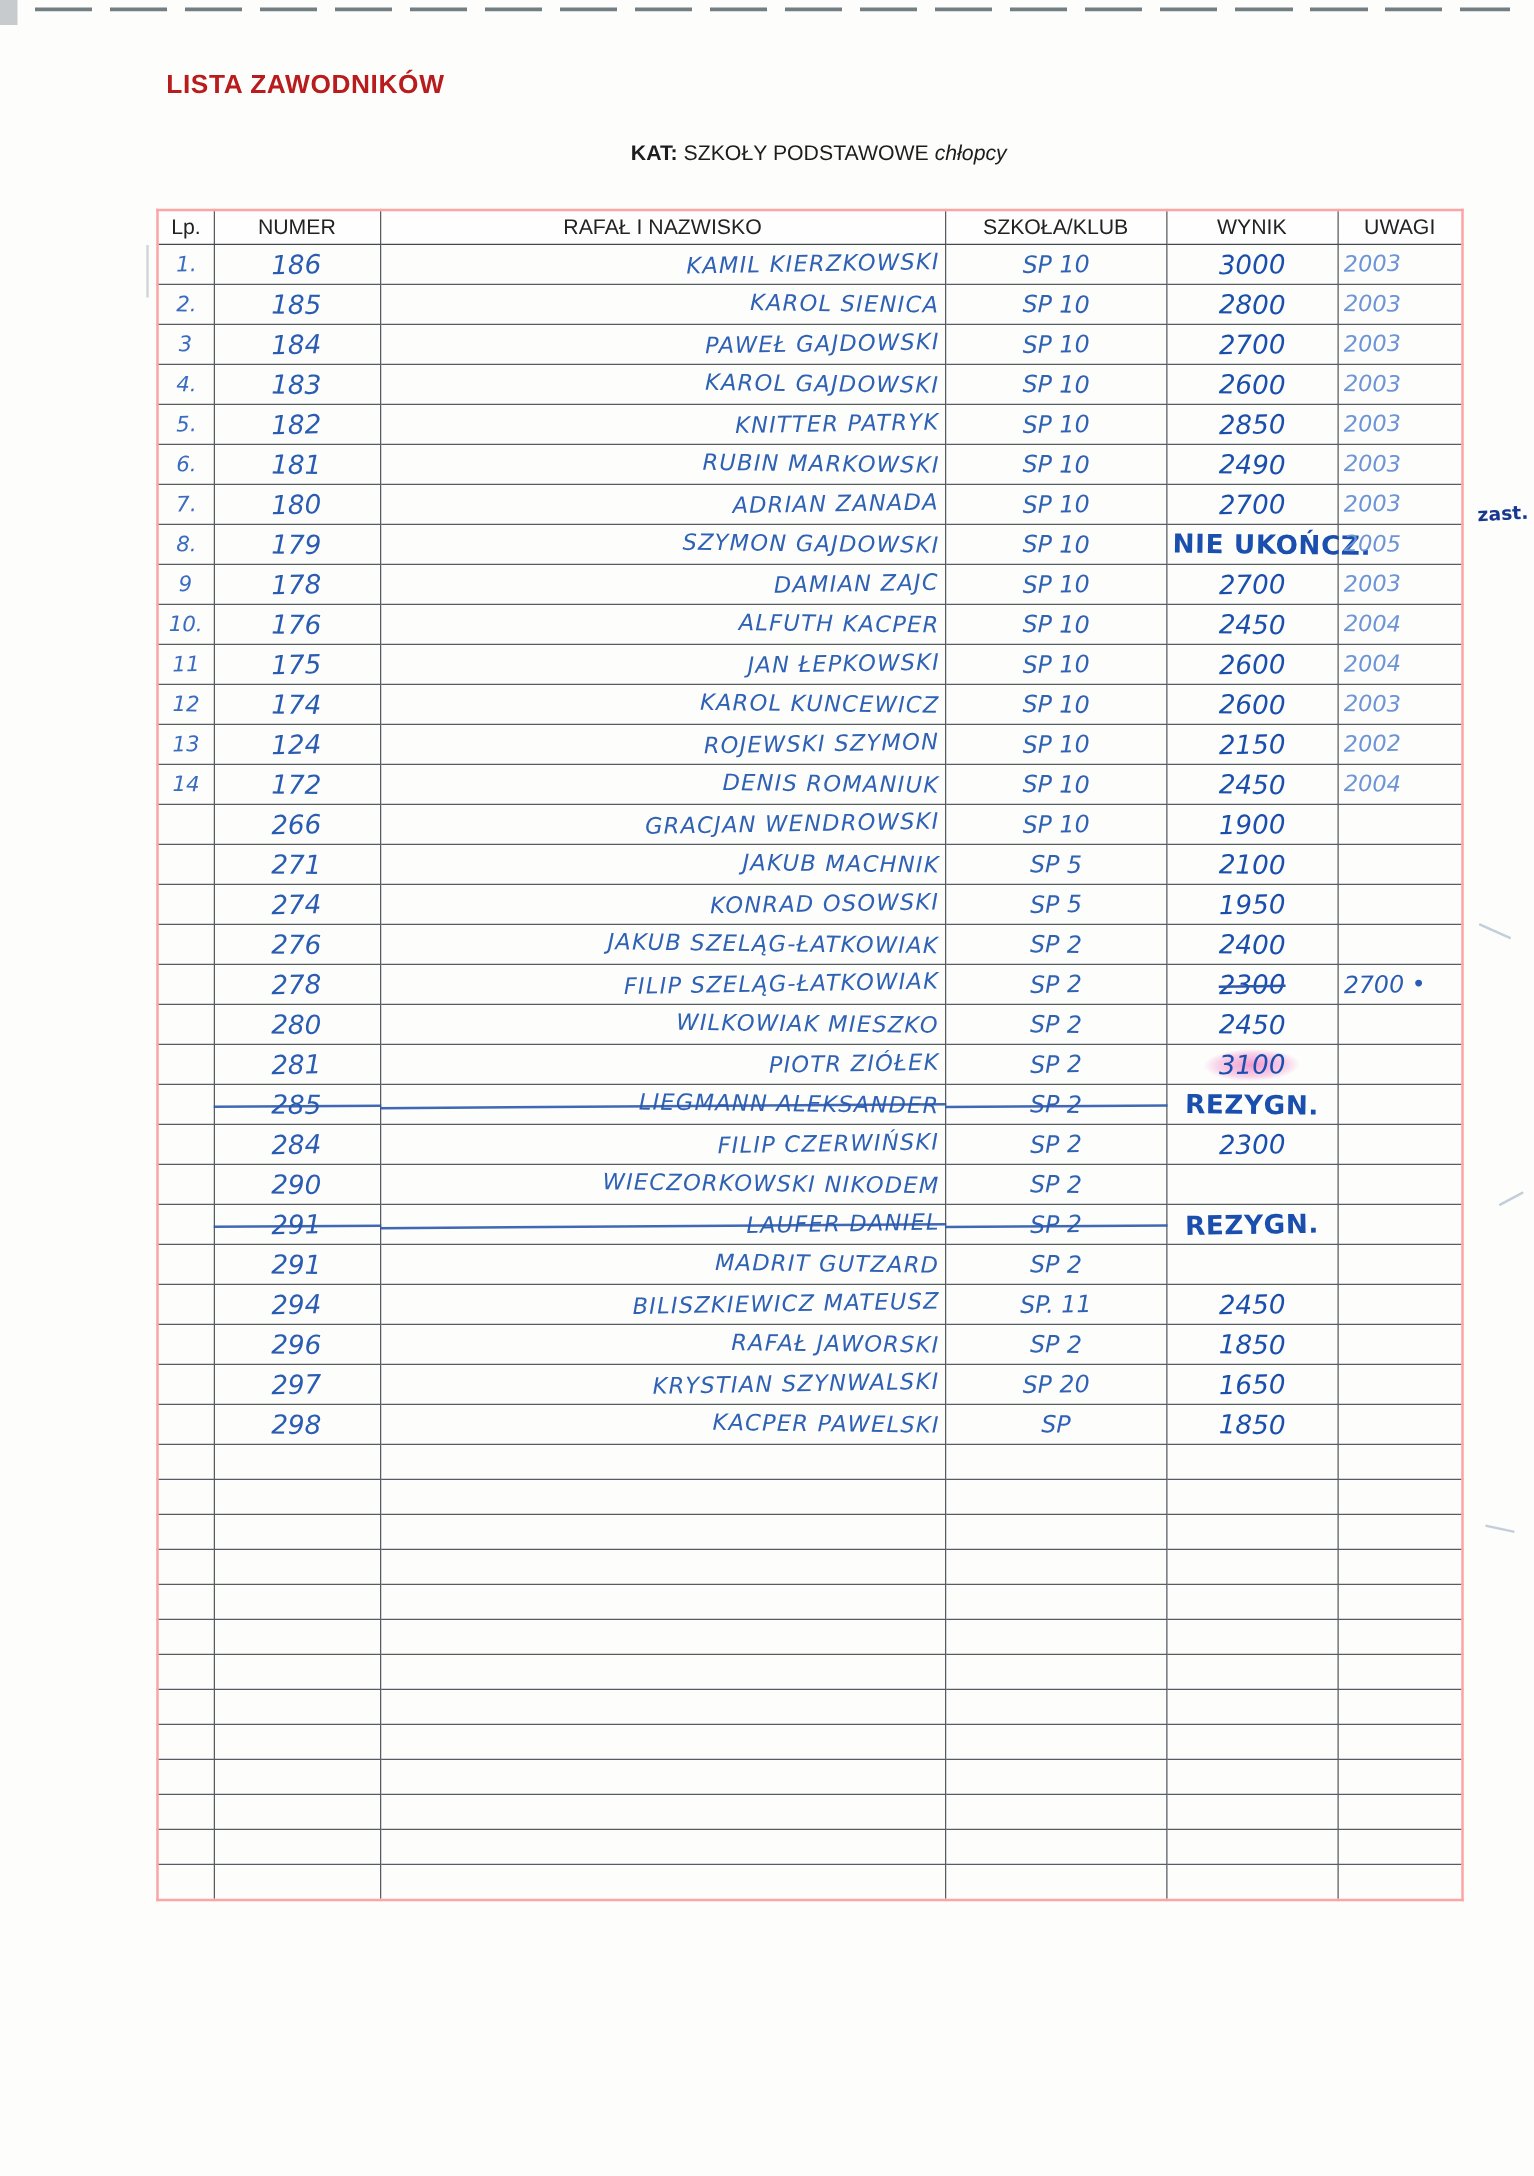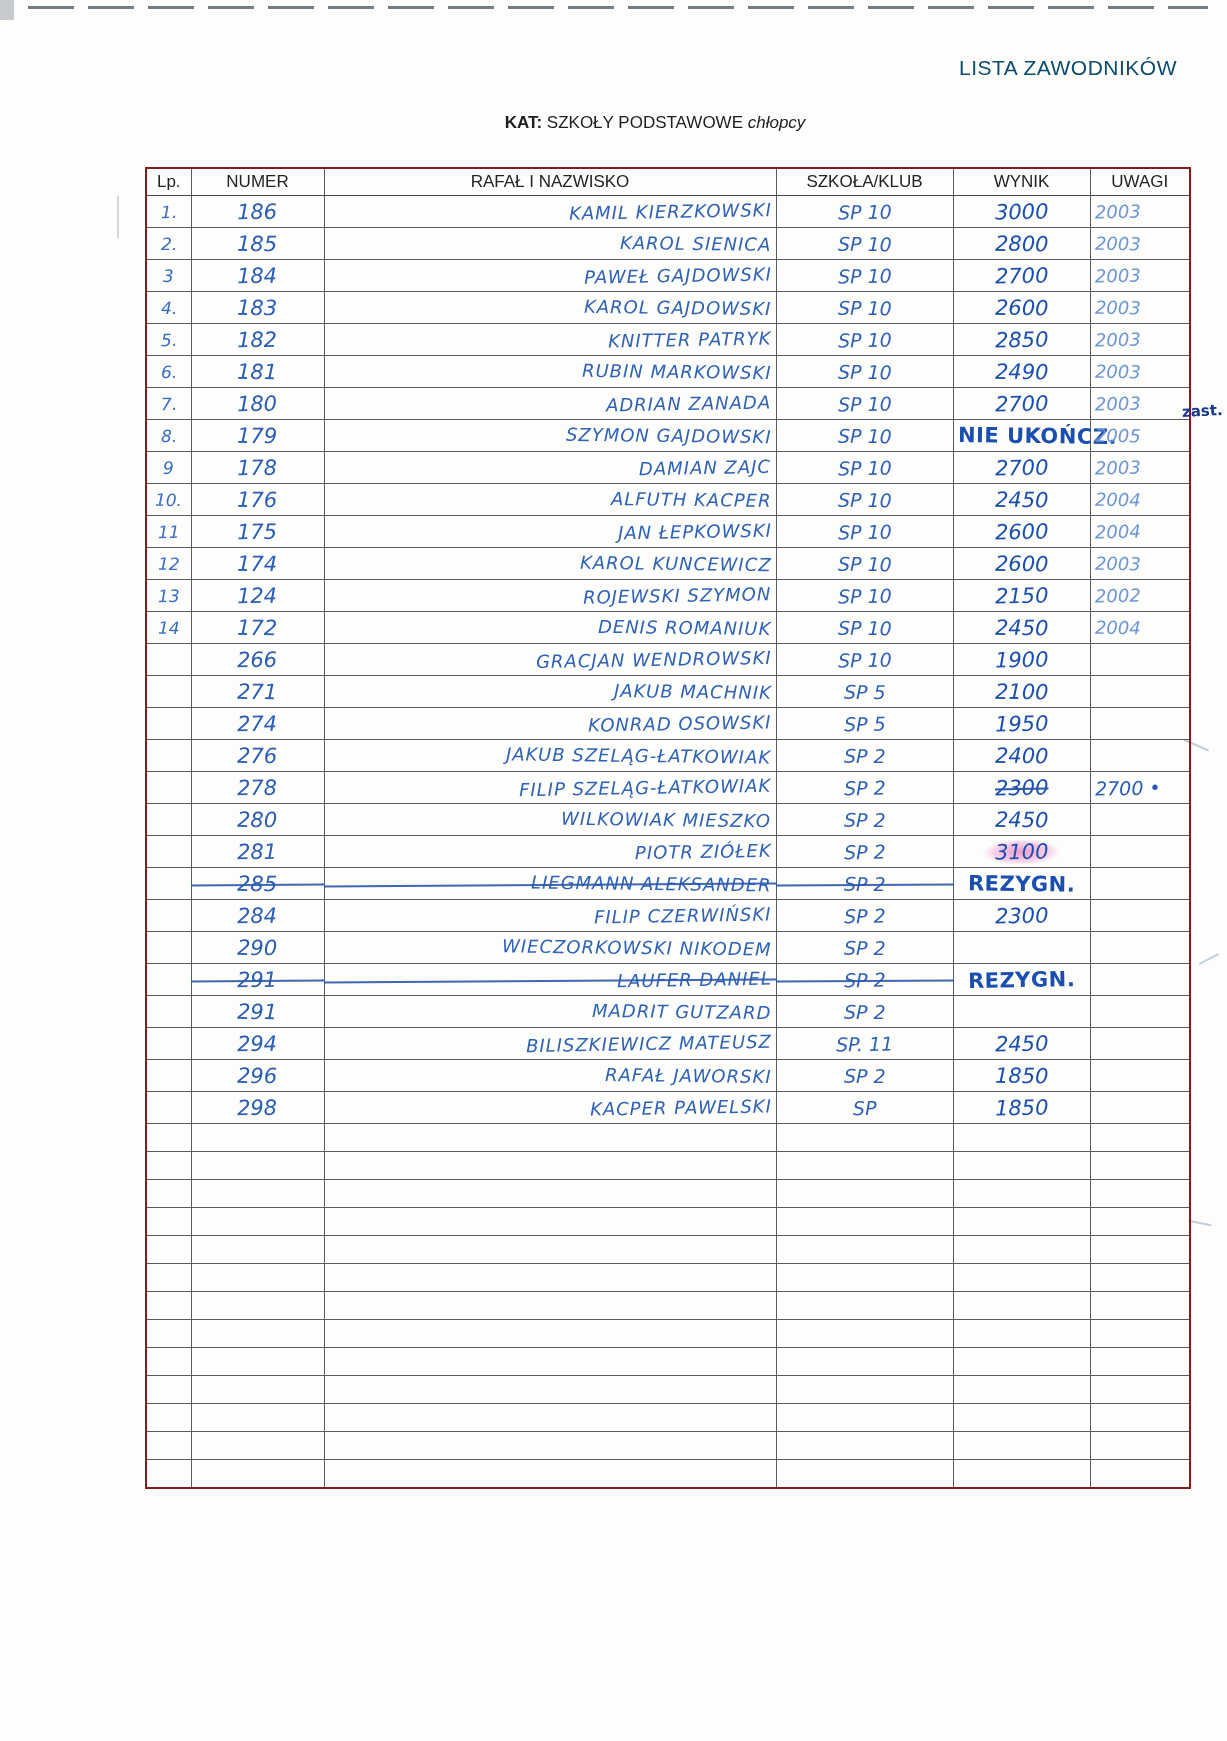--- a/index.html
+++ b/index.html
@@ -21,35 +21,35 @@
   .corner-smudge{position:absolute;top:0;left:0;width:14px;height:20px;background:#9aa2a6;opacity:.55;}
   .artifact-v{position:absolute;left:117px;top:196px;width:2px;height:42px;background:#b6bcbf;opacity:.6;}
   .tick{position:absolute;background:#92a7bb;opacity:.55;height:2px;border-radius:1px;}
   .tick1{left:1182px;top:744px;width:28px;transform:rotate(24deg);}
   .tick2{left:1198px;top:958px;width:22px;transform:rotate(-28deg);}
   .tick3{left:1188px;top:1222px;width:24px;transform:rotate(12deg);}
 
   
   .title{
     position:absolute;top:56px;left:133px;width:1044px;
-    text-align:right;font-size:21px;font-weight:normal;color:#0c4a6e;
+    text-align:left;font-size:21px;font-weight:bold;color:#b91c1c;
     letter-spacing:.5px;
   }
   .subtitle{
     position:absolute;top:113px;left:133px;width:1044px;
     text-align:center;font-size:17px;color:#1d1d1f;
   }
   .subtitle .kat{font-weight:bold;}
   .subtitle .ital{font-style:italic;}
 
   
   table.sheet{
-    position:absolute;top:167px;left:145px;width:1044px;
+    position:absolute;top:167px;left:125px;width:1044px;
     border-collapse:collapse;table-layout:fixed;
-    border:2px solid #7f1d1d;
+    border:2px solid #fca5a5;
   }
   table.sheet th, table.sheet td{
     border:1px solid #565c60;
     padding:0 4px;overflow:visible;white-space:nowrap;
     height:31px;vertical-align:middle;
   }
   table.sheet thead th{
     height:26px;font-size:17px;font-weight:normal;color:#222;
     text-align:center;background:#fefefe;
     border-bottom:1.5px solid #44494d;
@@ -358,20 +358,28 @@
         <tr>
           <td class="col-lp"></td>
           <td class="col-numer"><span class="ink">296</span></td>
           <td class="col-name"><span class="ink">RAFAŁ JAWORSKI</span></td>
           <td class="col-klub"><span class="ink">SP 2</span></td>
           <td class="col-wynik"><span class="ink">1850</span></td>
           <td class="col-uwagi"></td>
         </tr>
         <tr>
           <td class="col-lp"></td>
+          <td class="col-numer"><span class="ink">297</span></td>
+          <td class="col-name"><span class="ink">KRYSTIAN SZYNWALSKI</span></td>
+          <td class="col-klub"><span class="ink">SP 20</span></td>
+          <td class="col-wynik"><span class="ink">1650</span></td>
+          <td class="col-uwagi"></td>
+        </tr>
+        <tr>
+          <td class="col-lp"></td>
           <td class="col-numer"><span class="ink">298</span></td>
           <td class="col-name"><span class="ink">KACPER PAWELSKI</span></td>
           <td class="col-klub"><span class="ink">SP</span></td>
           <td class="col-wynik"><span class="ink">1850</span></td>
           <td class="col-uwagi"></td>
         </tr>
         <tr class="empty-row">
           <td></td>
           <td></td>
           <td></td>

